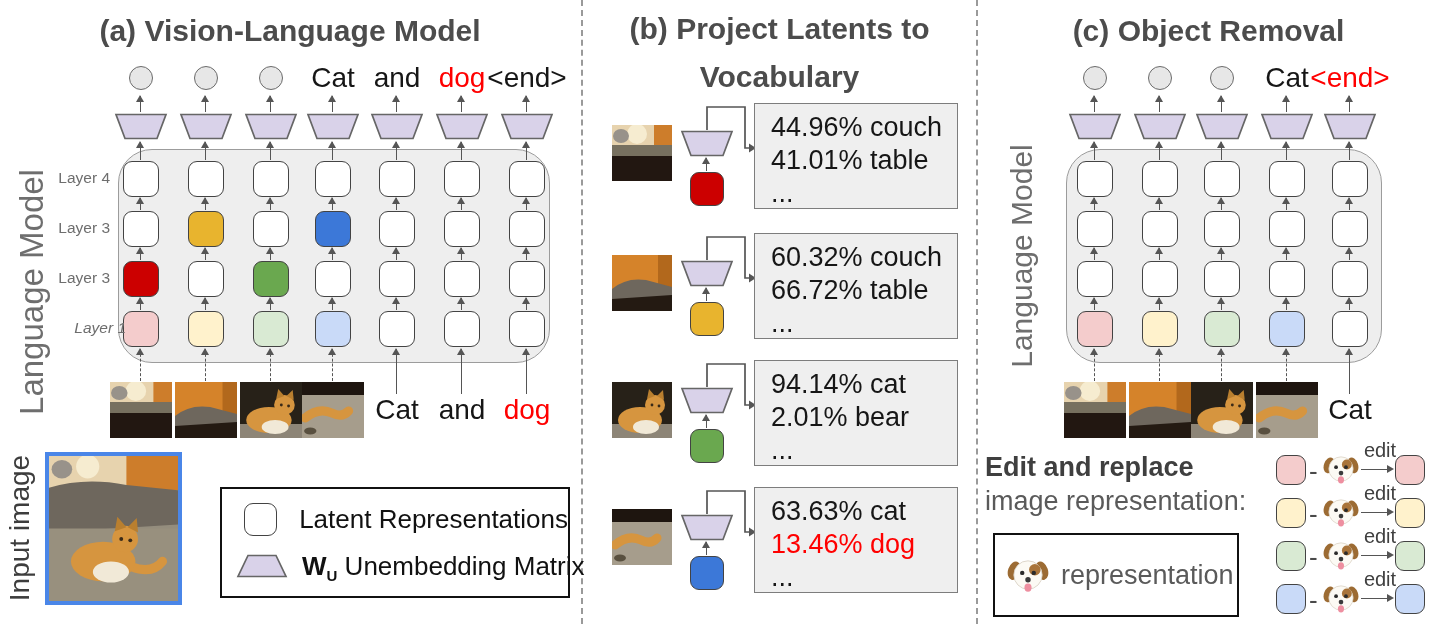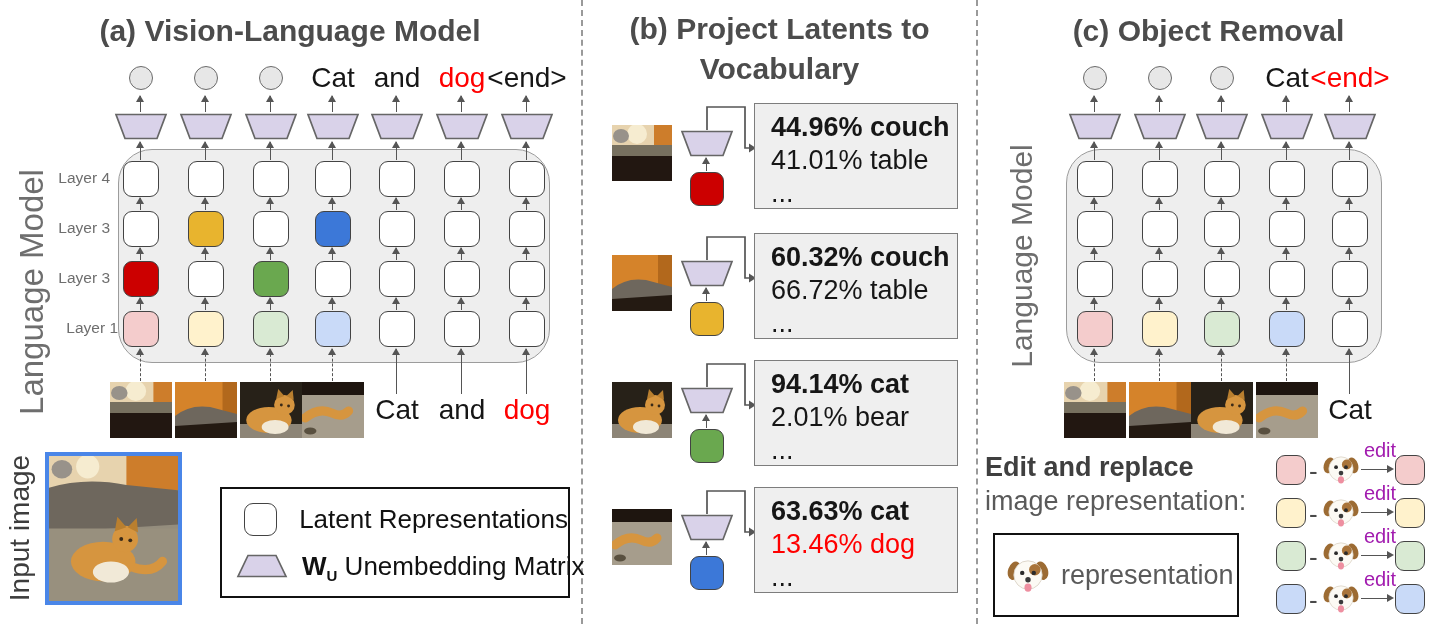--- a/index.html
+++ b/index.html
@@ -22,38 +22,38 @@
                  border:4.6px solid transparent;border-right:none;border-left:7.5px solid #555;}
   .trapwrap{position:absolute;line-height:0;}
   .patch{position:absolute;line-height:0;}
   .patch svg{width:100%;height:100%;display:block;}
   .photo{border:4px solid #4a86e8;}
   .laylab{position:absolute;width:58px;text-align:right;font-size:15.5px;color:#6e6e6e;}
   .elbow{position:absolute;line-height:0;}
   .resbox{position:absolute;width:204px;height:106px;background:#efefef;border:1.8px solid #7d7d7d;
           box-sizing:border-box;padding:7px 0 0 16px;}
   .resline{font-size:27px;line-height:33px;color:#161616;white-space:nowrap;}
-  .resline.b{font-weight:700;}
+  .resline.b{font-weight:400;}
   .legend{position:absolute;left:220px;top:487px;width:350px;height:111px;border:2.2px solid #111;background:#fff;
           box-sizing:border-box;display:flex;flex-direction:column;justify-content:space-evenly;padding-left:14px;}
   .leg-row{display:flex;align-items:center;gap:14px;}
   .leg-icon{width:56px;display:flex;justify-content:center;align-items:center;line-height:0;}
   .leg-sq{width:33px;height:33px;border:1.7px solid #434343;border-radius:9px;box-sizing:border-box;background:#fff;display:inline-block;}
   .leg-text{font-size:26px;color:#111;white-space:nowrap;}
   .wsub{font-size:15px;font-weight:700;position:relative;top:6px;}
   .editnote{position:absolute;left:8px;top:450px;font-size:27px;line-height:34px;white-space:nowrap;}
   .editnote-bold{font-weight:700;color:#3f3f3f;}
   .editnote-rest{color:#5a5a5a;}
   .dogbox{position:absolute;left:16px;top:533px;width:246px;height:84px;border:2.2px solid #111;background:#fff;
           box-sizing:border-box;display:flex;align-items:center;gap:12px;padding-left:12px;}
   .dogtext{font-size:27px;line-height:31px;color:#5a5a5a;white-space:nowrap;}
   .red{color:#ff0000;}
   .minus{position:absolute;font-size:26px;color:#4a4a4a;}
   .dogsm{position:absolute;line-height:0;}
-  .editlab{position:absolute;width:44px;text-align:center;font-size:20px;color:#a21caf;}
+  .editlab{position:absolute;width:44px;text-align:center;font-size:20px;color:#404040;}
 </style>
 </head>
 <body>
 
 <div class="canvas">
 
   <div class="sep" style="left:581px"></div>
   <div class="sep" style="left:976px"></div>
 
   <div class="panel" id="panelA" style="left:0;width:580px">
@@ -213,21 +213,21 @@
       </div>
       <div class="varrow" style="left: 396.2px; top: 349px; height: 45px;"></div>
       <div class="word" style="left: 397px; top: 410px; color: rgb(22, 22, 22);">Cat</div>
       <div class="varrow" style="left: 461.2px; top: 349px; height: 45px;"></div>
       <div class="word" style="left: 462px; top: 410px; color: rgb(22, 22, 22);">and</div>
       <div class="varrow" style="left: 526.2px; top: 349px; height: 45px;"></div>
       <div class="word" style="left: 527px; top: 410px; color: rgb(255, 0, 0);">dog</div>
       <div class="laylab" style="left: 52px; top: 169px;">Layer 4</div>
       <div class="laylab" style="left: 52px; top: 219px;">Layer 3</div>
       <div class="laylab" style="left: 52px; top: 269px;">Layer 3</div>
-      <div class="laylab" style="left: 60px; top: 319px;">Layer 1</div>
+      <div class="laylab" style="left: 68px; top: 319px; font-style: italic;">Layer 1</div>
       <div class="patch photo" style="left: 45px; top: 452px; width: 129px; height: 145px;">
         <svg viewBox="0 0 100 110" preserveAspectRatio="none">
           <rect width="100" height="110" fill="#948d7d"></rect>
           <rect width="100" height="26" fill="#e7d3ae"></rect>
           <rect x="60" width="40" height="26" fill="#cd7d2b"></rect>
           <circle cx="30" cy="8" r="9" fill="#f6ecd0"></circle>
           <ellipse cx="10" cy="10" rx="8" ry="7" fill="#98928a"></ellipse>
           <path d="M0,24 Q28,16 60,22 L100,26 L100,52 L0,58 Z" fill="#6e675d"></path>
           <rect y="55" width="100" height="55" fill="#98907e"></rect>
           <path d="M64,84 Q80,90 88,80" fill="none" stroke="#d6953f" stroke-width="7" stroke-linecap="round"></path>
@@ -237,21 +237,21 @@
           <path d="M61,54 L68,47 L69,58 Z" fill="#b97f2f"></path>
           <ellipse cx="48" cy="88" rx="14" ry="8" fill="#f1e9d7"></ellipse>
           <circle cx="56" cy="63" r="1.5" fill="#3a2a18"></circle>
           <circle cx="63" cy="64" r="1.5" fill="#3a2a18"></circle>
         </svg>
       </div>
     </div>
 
   <div class="panel" id="panelB" style="left:582px;width:395px">
     <div class="ptitle" style="top:12px">(b) Project Latents to</div>
-    <div class="ptitle" style="top:52px">Vocabulary</div>
+    <div class="ptitle" style="top:60px">Vocabulary</div>
   <div class="patch" style="left: 30px; top: 125px; width: 60px; height: 56px;">
         <svg viewBox="0 0 60 56" preserveAspectRatio="none">
           <rect width="60" height="56" fill="#e7d3ae"></rect>
           <rect x="42" width="18" height="30" fill="#cd7d2b"></rect>
           <circle cx="25" cy="9" r="10" fill="#f6ecd0"></circle>
           <ellipse cx="9" cy="11" rx="8" ry="7" fill="#98928a"></ellipse>
           <rect y="20" width="60" height="13" fill="#77705f"></rect>
           <rect y="31" width="60" height="25" fill="#221711"></rect>
         </svg>
       </div>

